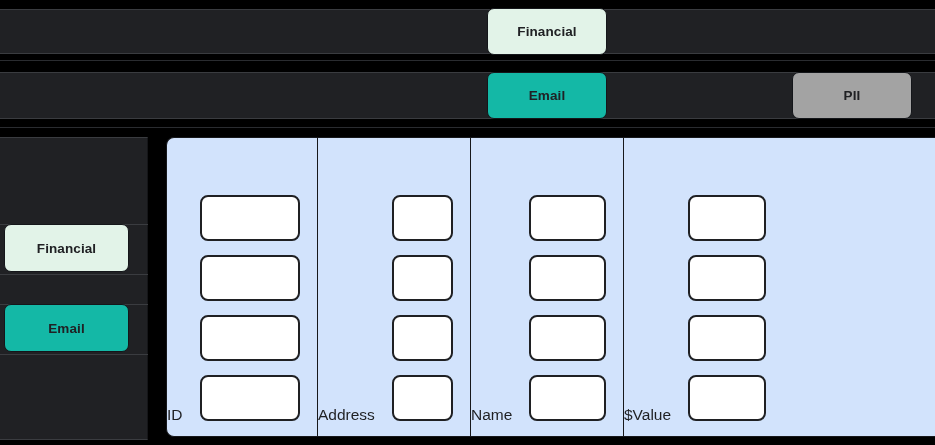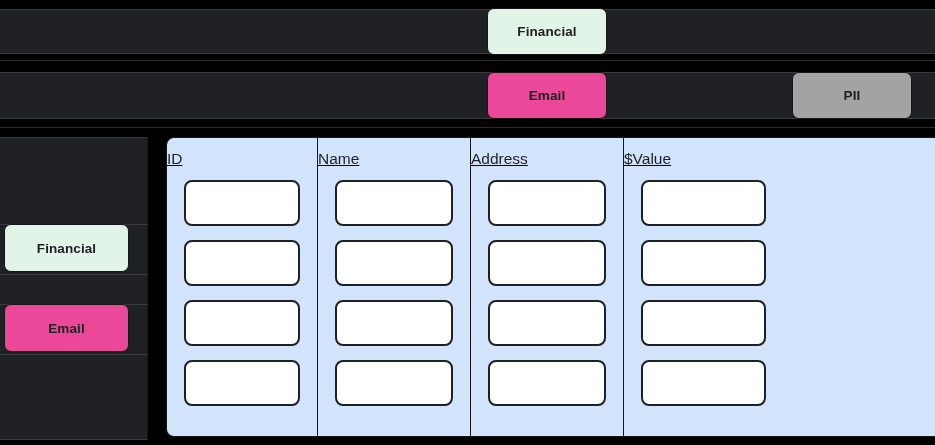--- a/index.html
+++ b/index.html
@@ -51,21 +51,21 @@
     border-radius: 7px;
     border: 1px solid #14161a;
     font-size: 13.5px;
     font-weight: bold;
     color: #202124;
     letter-spacing: 0.1px;
     white-space: nowrap;
     user-select: none;
   }
   .chip-financial { background: #e2f3e8; }
-  .chip-email     { background: #ec4899; }
+  .chip-email     { background: #14b8a6; }
   .chip-pii       { background: #a3a3a3; }
 
   #chip-top-financial { left: 487px; top: 8px;  width: 120px; height: 47px; }
   #chip-top-email     { left: 487px; top: 72px; width: 120px; height: 47px; }
   #chip-top-pii       { left: 792px; top: 72px; width: 120px; height: 47px; }
 
   
   #sidebar {
     position: absolute;
     left: 0;
@@ -103,24 +103,22 @@
     border-radius: 8px 0 0 8px;
     border: 1px solid #17181b;
     border-right: none;
     display: flex;
     overflow: hidden;
   }
   .col {
     position: relative;
     height: 100%;
     display: flex;
-    flex-direction: column;
-    align-items: flex-start;
+    align-items: flex-end;
     border-right: 1px solid #17181b;
-    text-decoration: underline;
   }
   .col:last-child { border-right: none; }
 
   .col-head {
     height: 42px;
     line-height: 42px;
     font-size: 15.5px;
     color: #1f2023;
     font-weight: normal;
     user-select: none;
@@ -176,30 +174,30 @@
       <div class="col" style="width: 151px;">
         <div class="col-head">ID</div>
         <div class="cells">
           <div class="cell"></div>
           <div class="cell"></div>
           <div class="cell"></div>
           <div class="cell"></div>
         </div>
       </div>
       <div class="col" style="width: 153px;">
+        <div class="col-head">Address</div>
+        <div class="cells">
+          <div class="cell"></div>
+          <div class="cell"></div>
+          <div class="cell"></div>
+          <div class="cell"></div>
+        </div>
+      </div>
+      <div class="col" style="width: 153px;">
         <div class="col-head">Name</div>
-        <div class="cells">
-          <div class="cell"></div>
-          <div class="cell"></div>
-          <div class="cell"></div>
-          <div class="cell"></div>
-        </div>
-      </div>
-      <div class="col" style="width: 153px;">
-        <div class="col-head">Address</div>
         <div class="cells">
           <div class="cell"></div>
           <div class="cell"></div>
           <div class="cell"></div>
           <div class="cell"></div>
         </div>
       </div>
       <div class="col" style="width: 159px;">
         <div class="col-head">$Value</div>
         <div class="cells">

